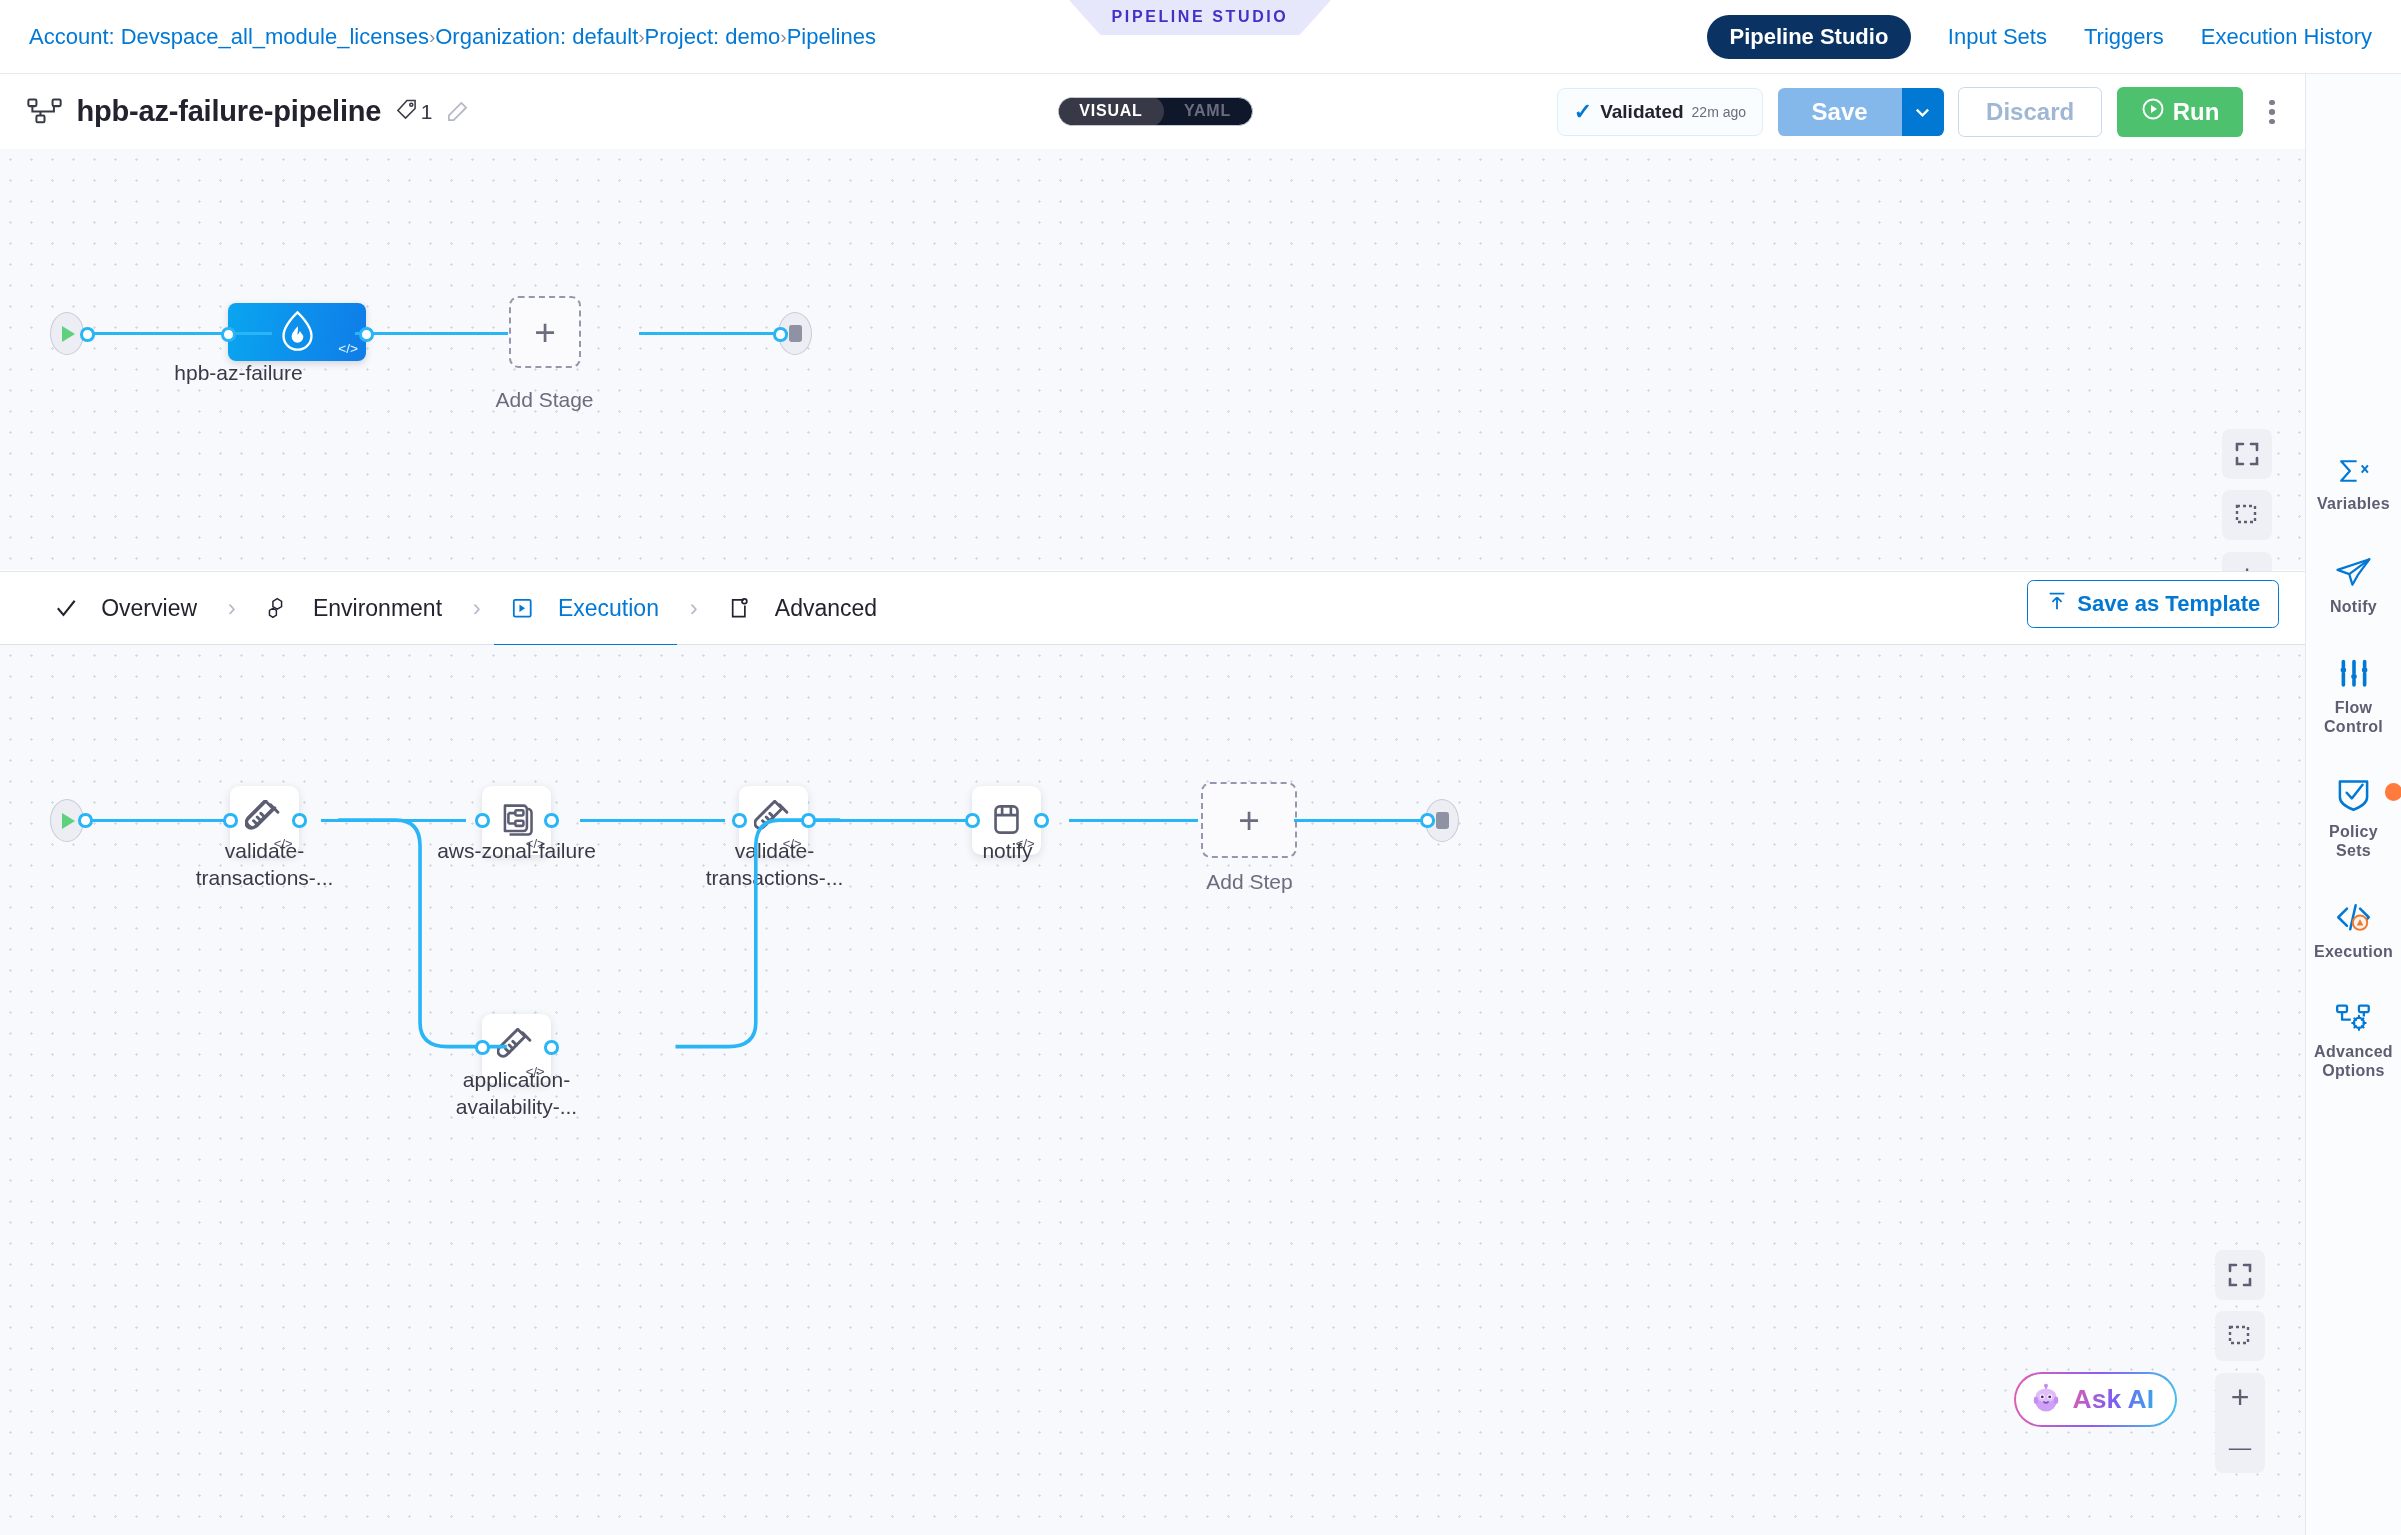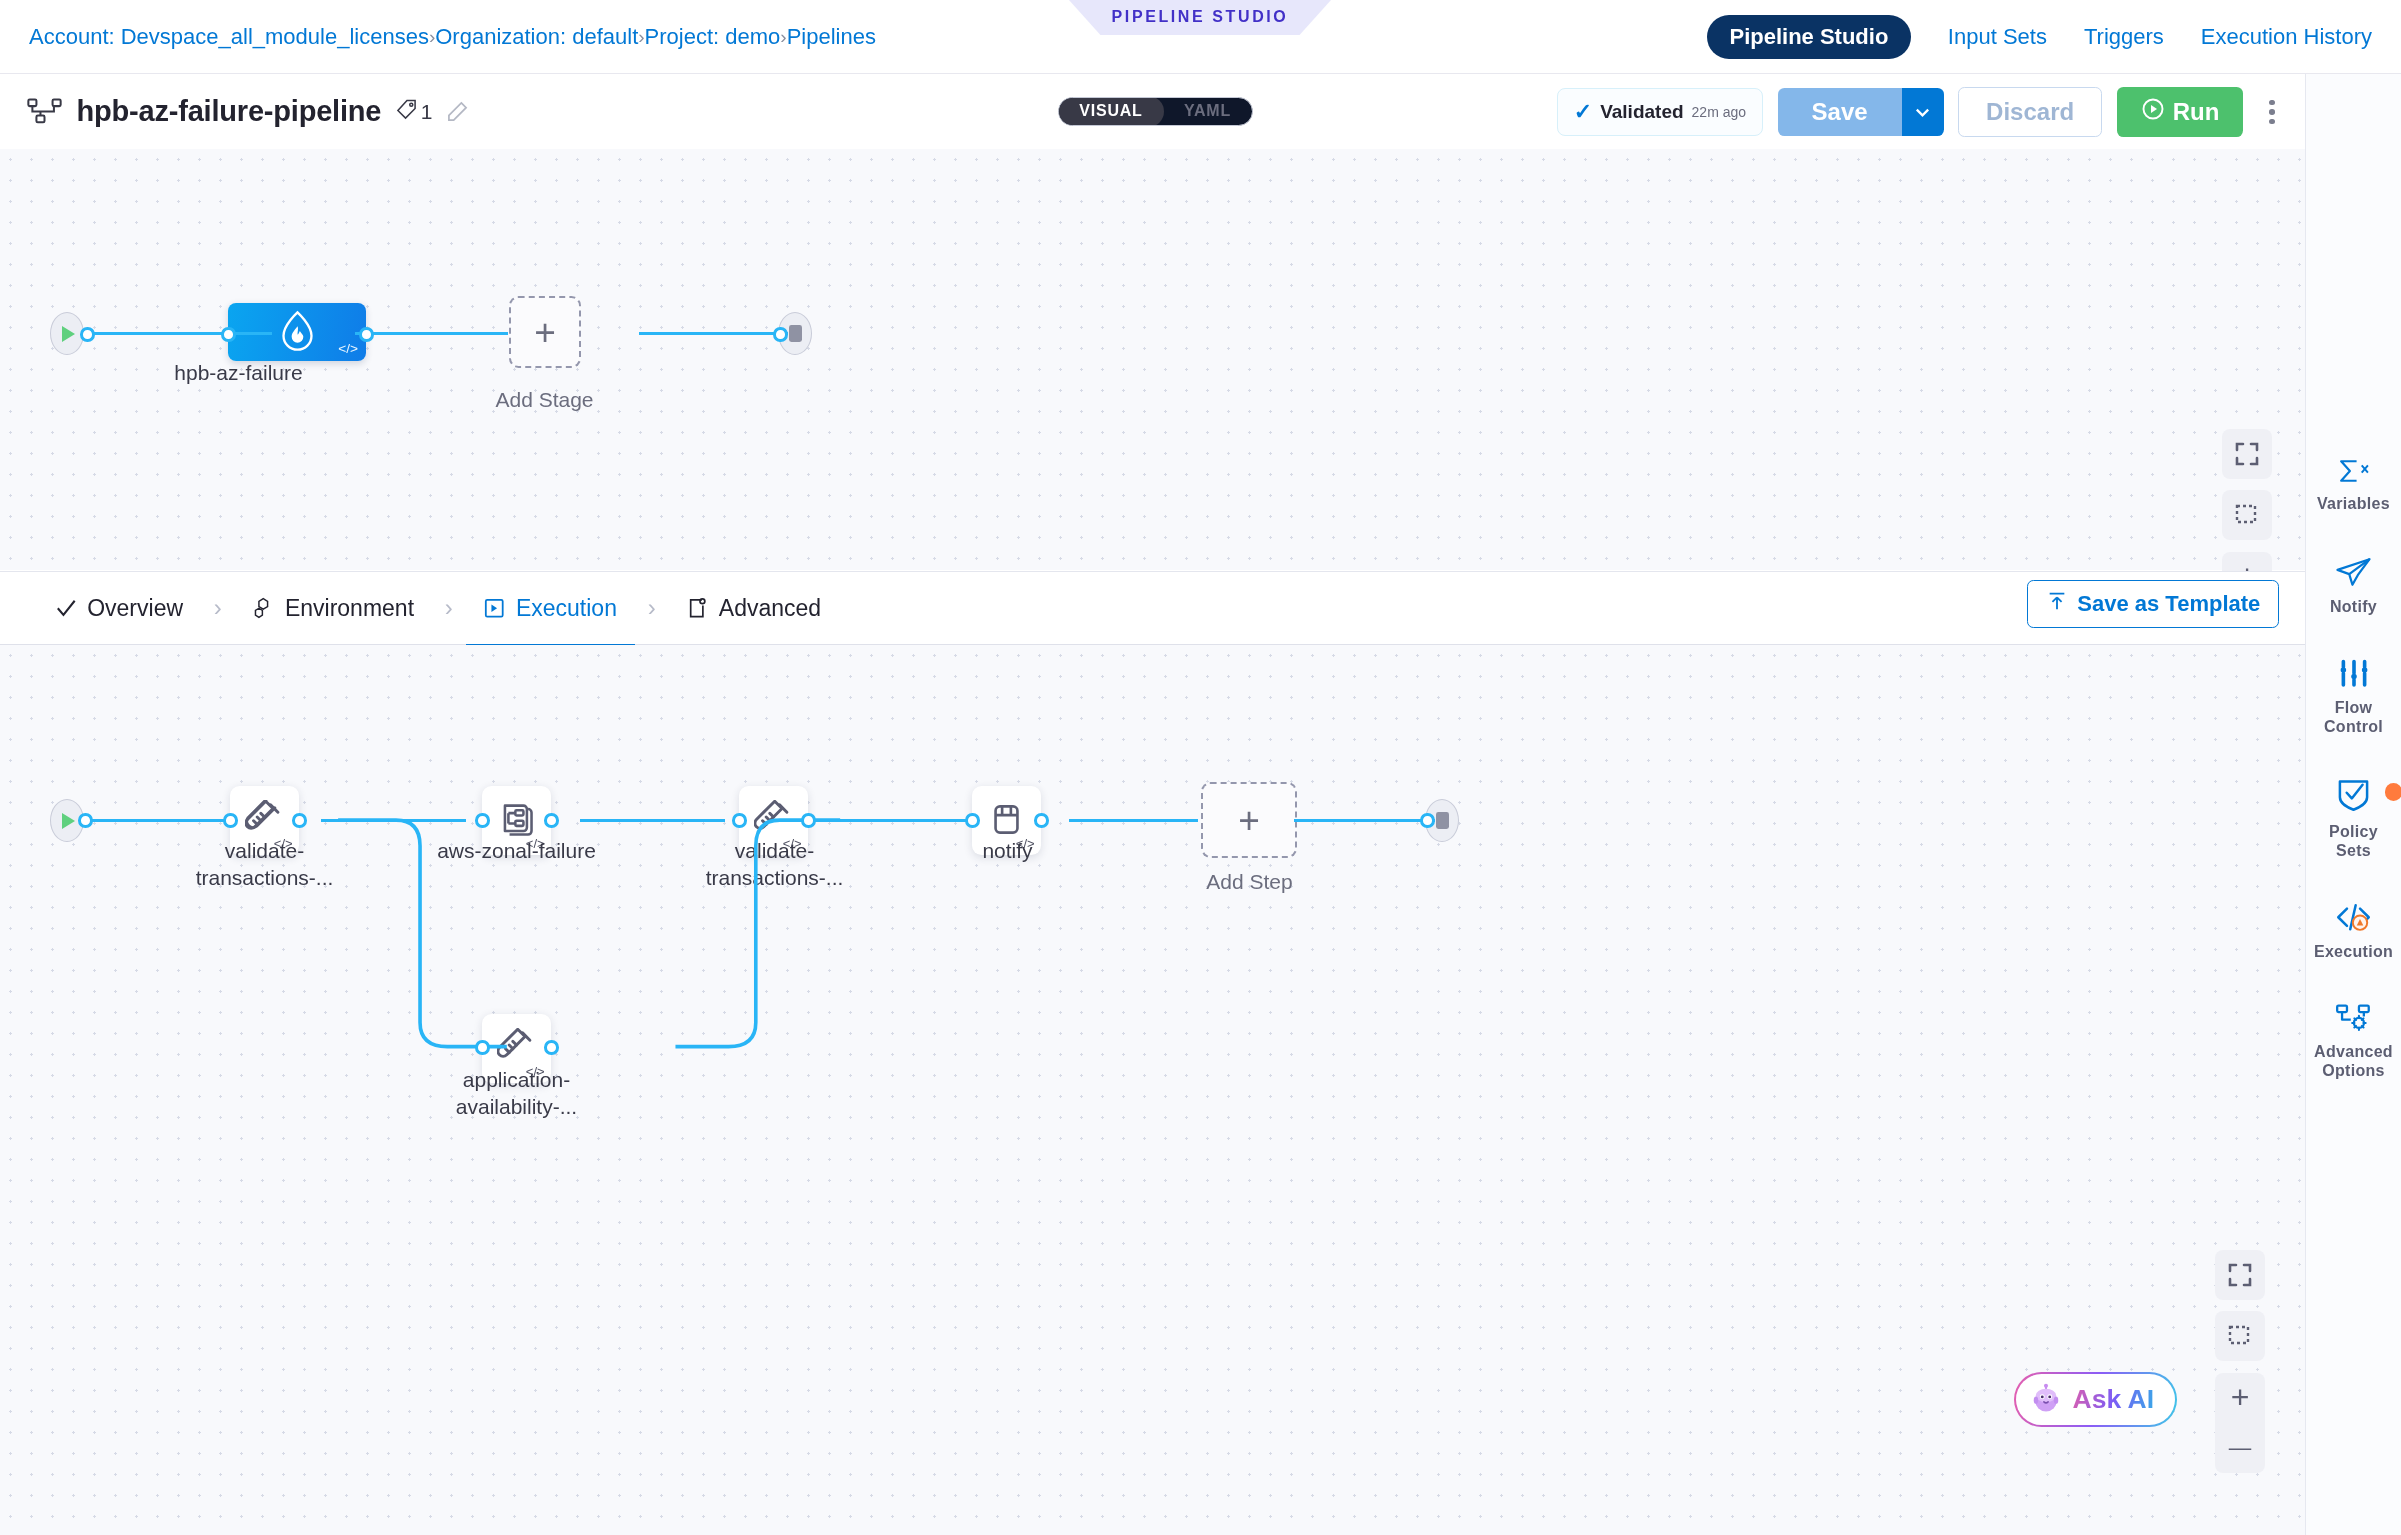--- a/index.html
+++ b/index.html
@@ -173,21 +173,21 @@
   .step-node svg { color: #5b5d72; }
 
   
   .tabstrip {
     position: absolute; left: 0; top: 571px; width: 2306px; height: 74px;
     background: #ffffff; border-top: 0.8px solid #e4e6ee; border-bottom: 0.8px solid #dfe1ea;
     display: flex; align-items: center;
   }
   .tabs { display: flex; align-items: center; margin-left: 37px; height: 74px; }
   .tab {
-    display: flex; align-items: center; gap: 10px; padding: 0 17.7px; height: 82px;
+    display: flex; align-items: center; gap: 24px; padding: 0 17.7px; height: 82px;
     font-size: 23px; color: #23232f; cursor: pointer; position: relative;
   }
   .tab.active { color: #0278d5; }
   .tab.active::after {
     content: ""; position: absolute; left: 0; right: 0; bottom: 0; height: 4.8px; background: #0278d5;
   }
   .tab .ticon { display:flex; color: #23232f; }
   .tab.active .ticon { color: #0278d5; }
   .tab-sep { color: #b7bbc9; font-size: 24px; padding: 0 13px; }
   .tmpl-btn {

